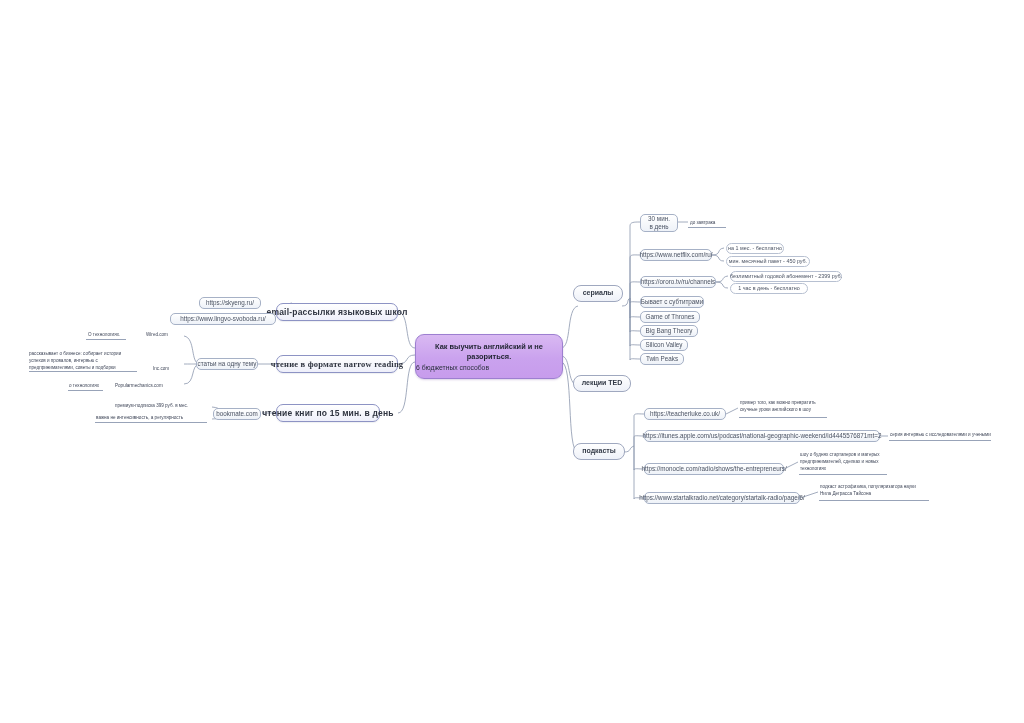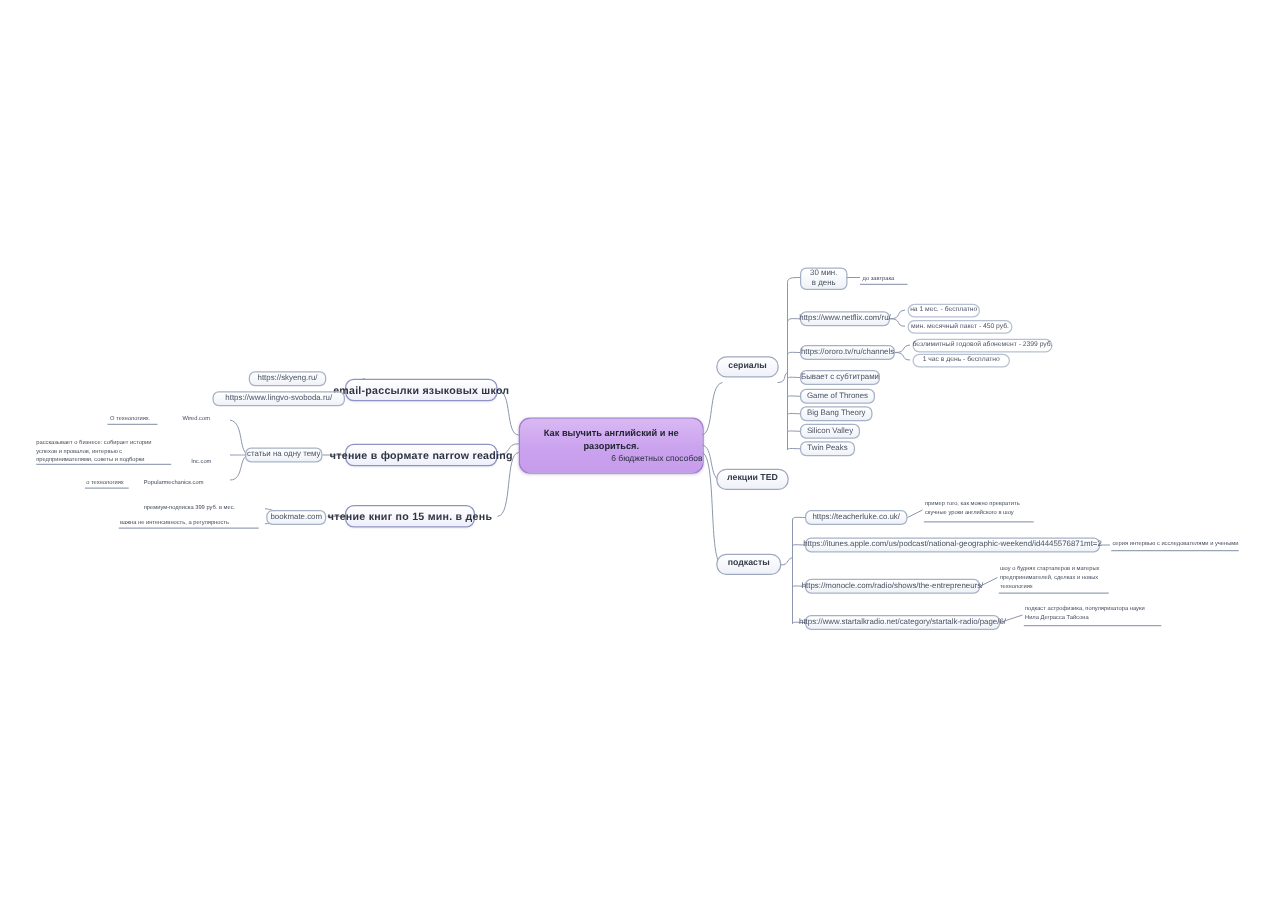--- a/index.html
+++ b/index.html
@@ -68,21 +68,21 @@
   
   #central{
     position:absolute;
     left:415px;top:334px;
     width:146px;height:43px;
     border-radius:9px;
     border:1px solid #9d7fd0;
     background:linear-gradient(180deg,#d9b9f2 0%,#caa2ee 55%,#c79cec 100%);
     box-shadow:0 1px 2px rgba(110,70,160,.25);
     display:flex;flex-direction:column;
-    align-items:flex-end;justify-content:center;
+    align-items:flex-start;justify-content:center;
     text-align:center;
   }
   #central .t1{font-size:7.4px;font-weight:bold;color:#1f2330;line-height:1.3;}
   #central .t2{font-size:6.8px;color:#2a2f3d;margin-top:2px;}
 
   
   .anno{
     position:absolute;
     font-size:4.6px;
     color:#41485a;
@@ -167,21 +167,21 @@
       <path d="M228 413 C 218 413, 224 419, 212 419"></path>
     </g>
   </svg>
 
   <div id="central">
     <div class="t1">Как выучить английский и не разориться.</div>
     <div class="t2">6 бюджетных способов</div>
   </div>
 
   <div class="node lvl1" style="left:276px;top:303px;width:122px;height:18px;">email-рассылки языковых школ</div>
-  <div class="node lvl1" style="left:276px;top:355px;width:122px;height:18px;">чтение в формате narrow reading</div>
+  <div class="node lvl1" style="left:276px;top:355px;width:122px;height:18px;font-family:Liberation Serif, serif;">чтение в формате narrow reading</div>
   <div class="node lvl1" style="left:276px;top:404px;width:104px;height:18px;">чтение книг по 15 мин. в день</div>
 
   <div class="node lvl2" style="left:199px;top:297px;width:62px;height:12px;">https://skyeng.ru/</div>
   <div class="node lvl2" style="left:170px;top:313px;width:106px;height:12px;">https://www.lingvo-svoboda.ru/</div>
 
   <div class="node lvl2" style="left:196px;top:358px;width:62px;height:12px;">статьи на одну тему</div>
 
   <div class="anno" style="left:88px;top:332px;">О технологиях.</div>
   <div class="anno" style="left:146px;top:332px;">Wired.com</div>
   <div class="underline" style="left:86px;top:339px;width:40px;"></div>

